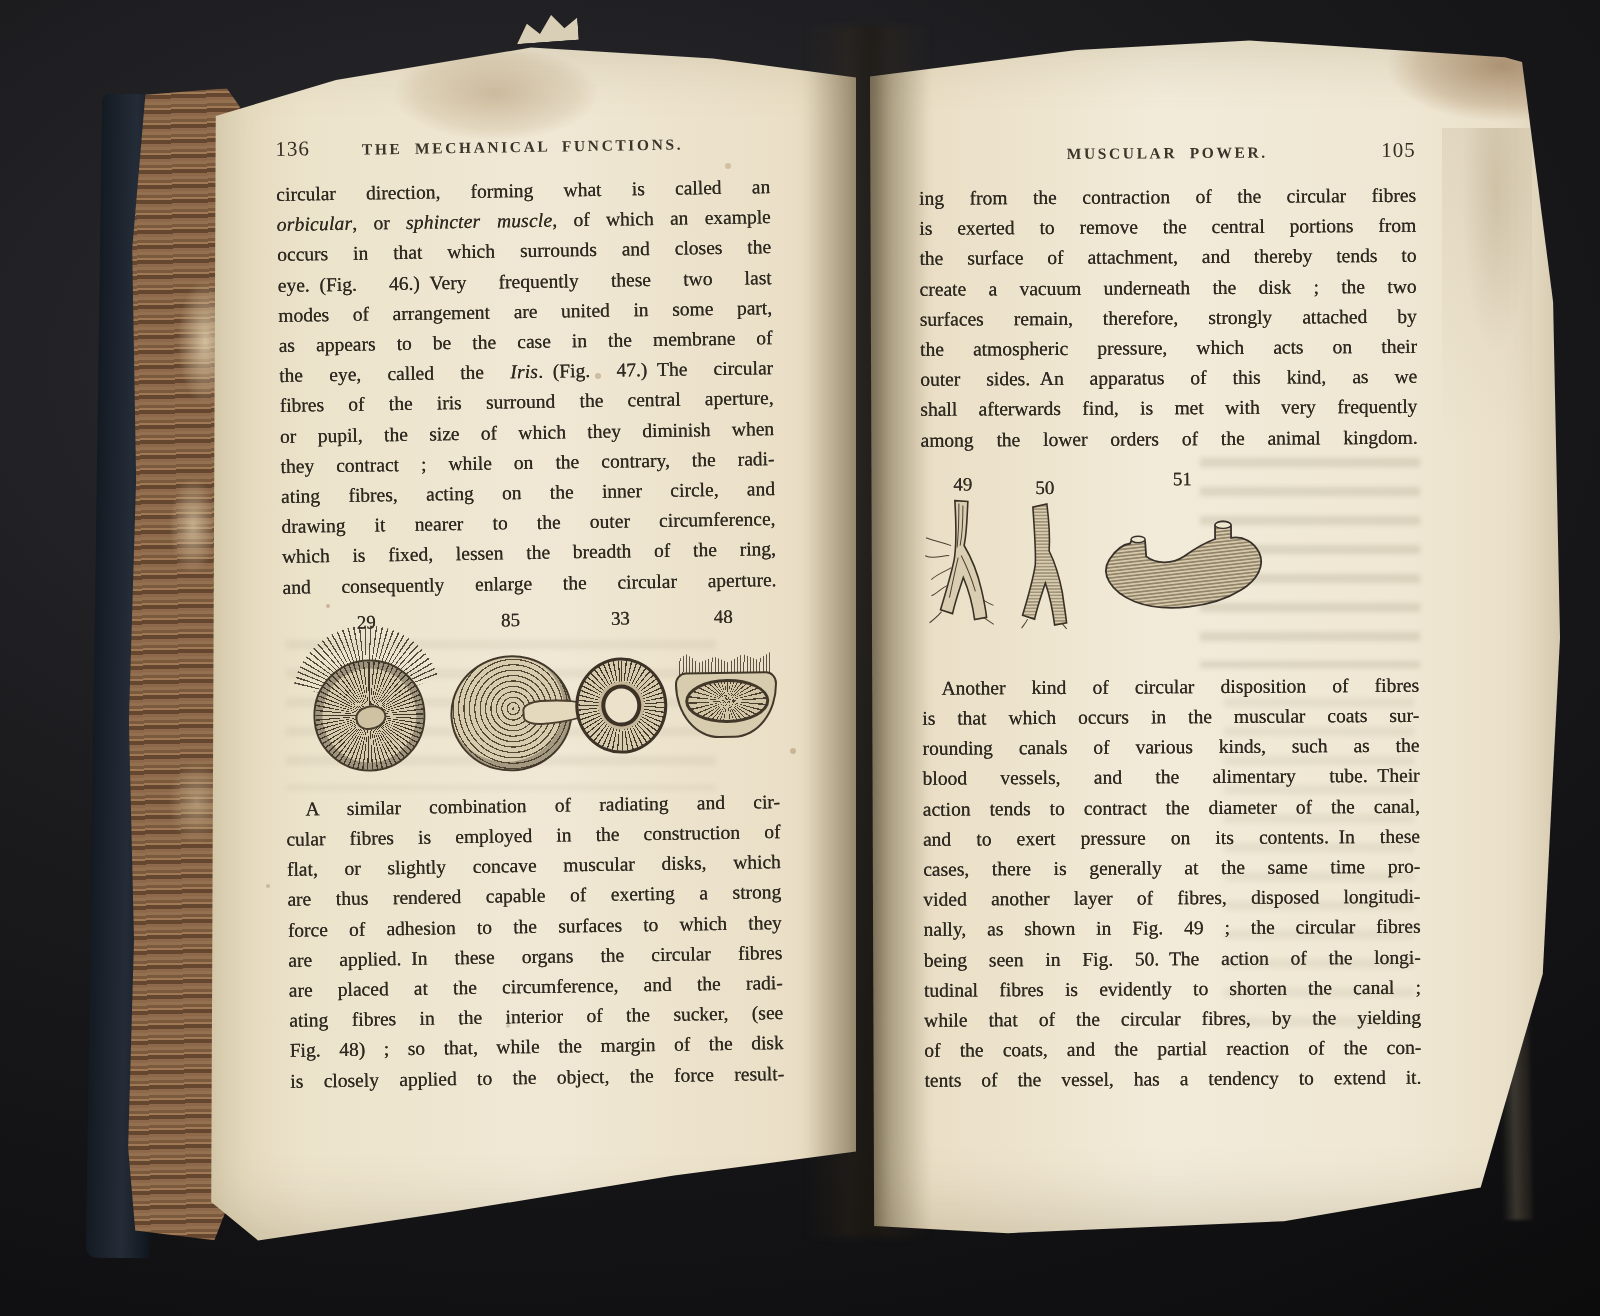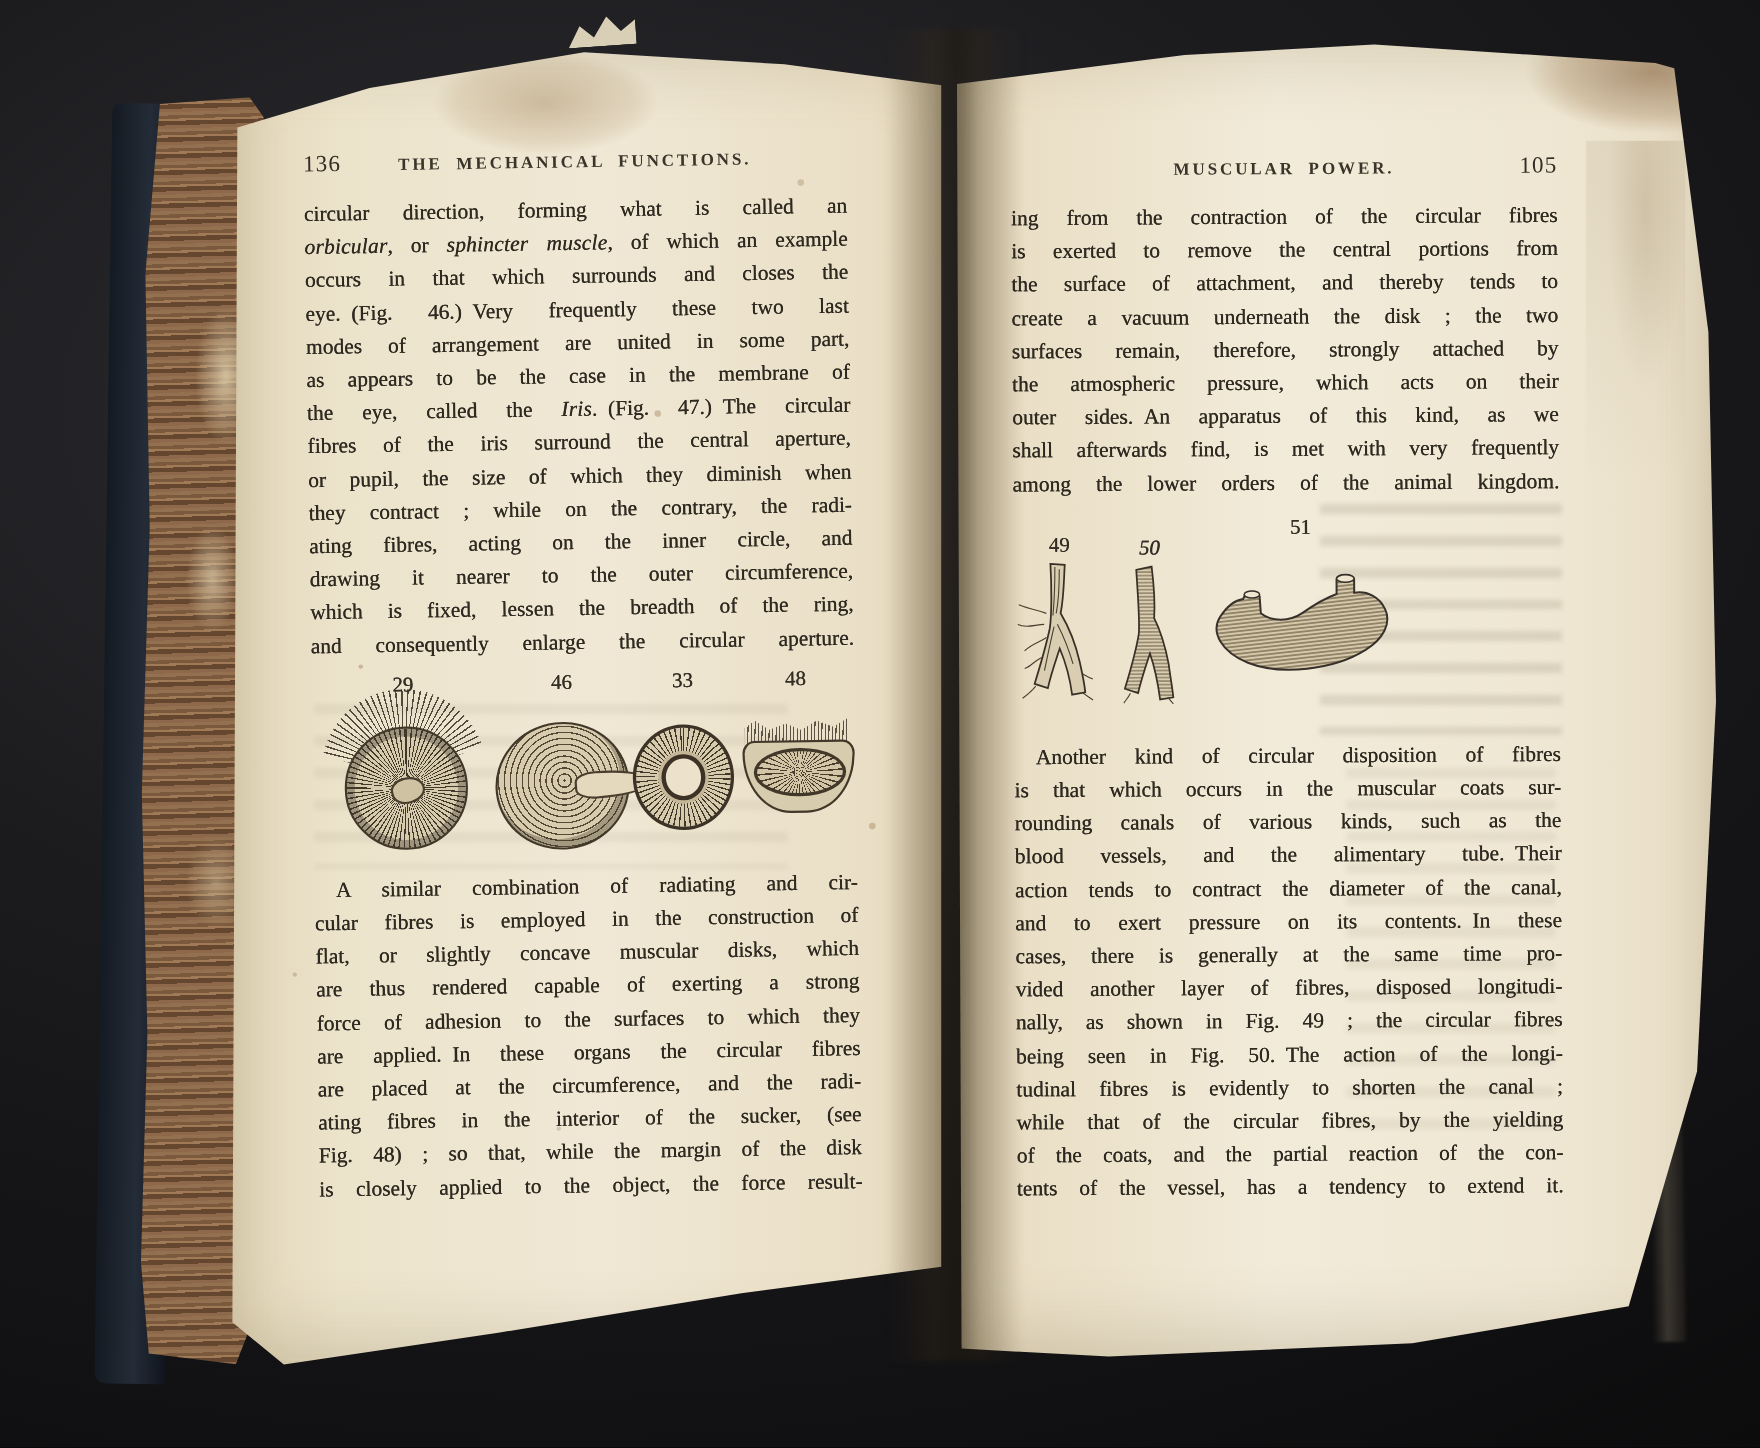--- a/index.html
+++ b/index.html
@@ -108,21 +108,21 @@
     clip-path:polygon(0 100%,0 28%,10% 6%,24% 34%,40% 16%,55% 36%,70% 8%,86% 28%,100% 2%,100% 100%);}
   .fig48 .cup{position:absolute;left:0;top:20px;width:98px;height:62px;background:#d8ccae;
     border:2px solid #42382a;border-radius:12% 12% 48% 48% / 20% 20% 92% 92%;}
   .fig48 .mouth{position:absolute;left:10px;top:27px;width:78px;height:38px;border-radius:50%;
     background:repeating-conic-gradient(#4a3f2e 0deg 2.6deg, #d3c6a7 2.6deg 9.5deg);
     border:3px solid #42382a;}
   
   .vessel{fill:#d9cdb2;stroke:#3a3126;stroke-width:1.6;}
   .thin{fill:none;stroke:#4a3f2e;stroke-width:1;}
   .opening{fill:#efe6cf;stroke:#38302a;stroke-width:1.4;}
-  .fc49{margin-top:15px;text-align:right;} .fc50{margin-top:18px;font-style:italic;}
+  .fc49{margin-top:4px;text-align:right;} .fc50{margin-top:8px;}
   .fc51 .art{margin-top:24px;} .fc52 .art{margin-top:8px;}
 </style>
 </head>
 <body>
 
 <div class="scene">
 
   <div class="cover"></div>
   <div class="pin"></div>
   <div class="fore-edge"></div>
@@ -147,21 +147,21 @@
         <div class="figcell" style="flex-basis:34%">
           <div class="fignum">29</div>
           <div class="art fig45">
             <div class="lashes"></div>
             <div class="disc">
               <div class="hub"></div>
             </div>
           </div>
         </div>
         <div class="figcell" style="flex-basis:24%">
-          <div class="fignum">46</div>
+          <div class="fignum">85</div>
           <div class="art fig46">
             <div class="tongue"></div>
           </div>
         </div>
         <div class="figcell" style="flex-basis:20%">
           <div class="fignum">33</div>
           <div class="art fig47">
             <div class="hole"></div>
           </div>
         </div>

